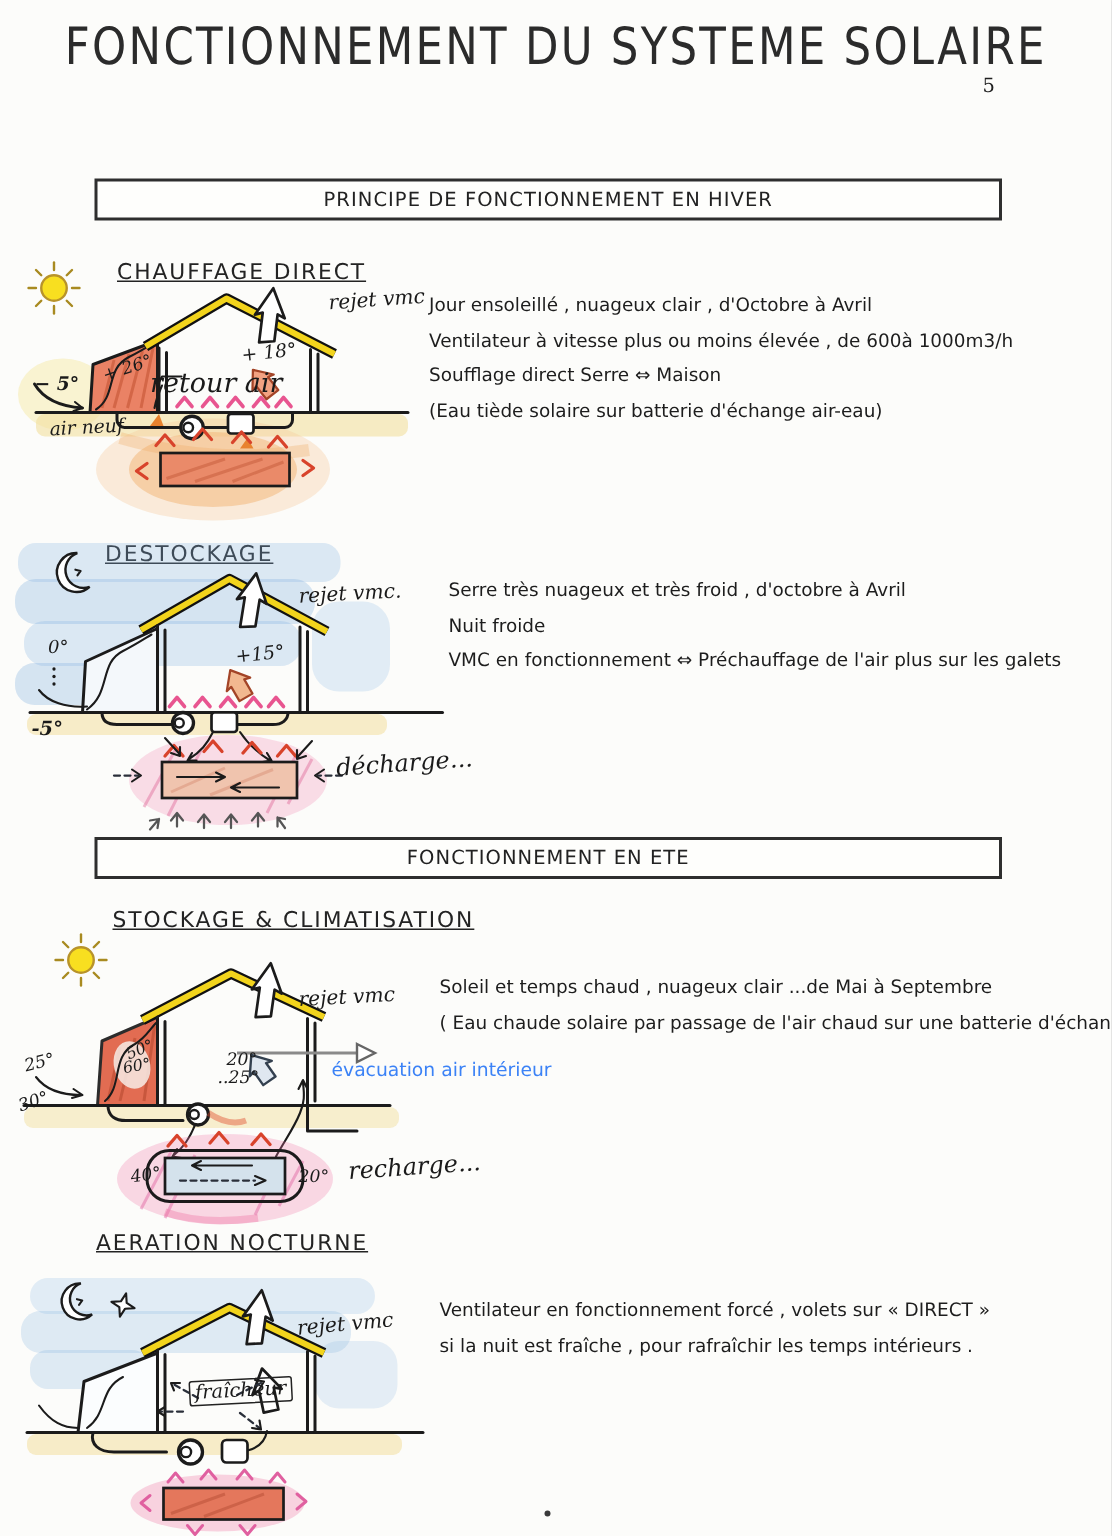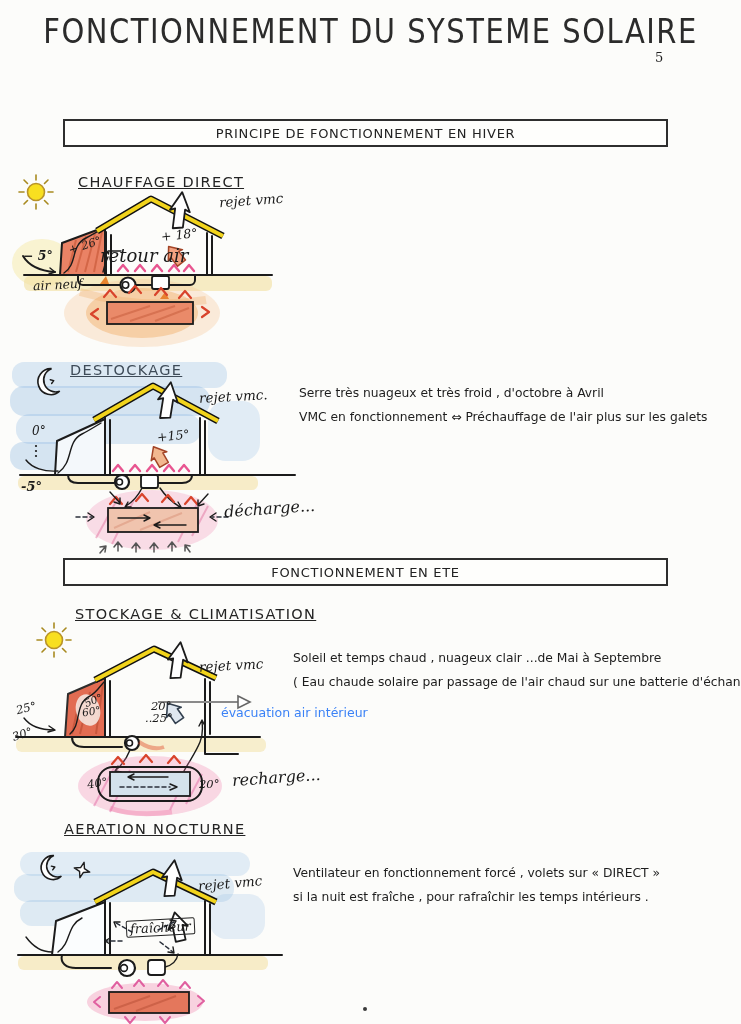--- a/index.html
+++ b/index.html
@@ -119,20 +119,26 @@
     </g>
   </svg>
 
   <span class="lbl" style="left:219px;top:192px;font-size:13.5px;transform:rotate(-4deg)">rejet vmc</span>
   <span class="lbl" style="left:100px;top:245px;font-size:18px">retour air</span>
   <span class="lbl" style="left:68px;top:238px;font-size:11.5px;transform:rotate(-18deg)">+ 26°</span>
   <span class="lbl" style="left:161px;top:227px;font-size:12.5px;transform:rotate(-6deg)">+ 18°</span>
   <span class="lbl" style="left:23px;top:248px;font-size:12.5px;font-weight:bold">− 5°</span>
   <span class="lbl" style="left:33px;top:277px;font-size:12.5px;transform:rotate(-3deg)">air neuf</span>
 
+  <div class="desc" style="left:286px;top:192px">
+    <div>Jour ensoleillé , nuageux clair , d'Octobre à Avril</div>
+    <div>Ventilateur à vitesse plus ou moins élevée , de 600à 1000m3/h</div>
+    <div>Soufflage direct  Serre ⇔ Maison</div>
+    <div>(Eau tiède solaire  sur batterie d'échange air-eau)</div>
+  </div>
 
   <div class="sec-head" style="left:70px;top:362px">DESTOCKAGE</div>
 
   <svg class="diag" style="left:10px;top:356px" width="300" height="205" viewBox="0 0 300 205">
     <g fill="#86b4e2">
       <rect x="2" y="6" width="215" height="26" rx="12" opacity=".28"></rect>
       <rect x="0" y="30" width="200" height="30" rx="14" opacity=".33"></rect>
       <rect x="6" y="58" width="185" height="30" rx="14" opacity=".28"></rect>
       <rect x="0" y="86" width="72" height="28" rx="13" opacity=".33"></rect>
       <rect x="198" y="45" width="52" height="60" rx="18" opacity=".22"></rect>
@@ -221,20 +227,21 @@
   </svg>
 
   <span class="lbl" style="left:199px;top:388px;font-size:13.5px;transform:rotate(-3deg)">rejet vmc.</span>
   <span class="lbl" style="left:157px;top:428px;font-size:12.5px;transform:rotate(-6deg)">+15°</span>
   <span class="lbl" style="left:32px;top:424px;font-size:12px">0°</span>
   <span class="lbl" style="left:21px;top:479px;font-size:13px;font-weight:bold">-5°</span>
   <span class="lbl" style="left:224px;top:499px;font-size:16px;transform:rotate(-4deg)">décharge...</span>
 
   <div class="desc" style="left:299px;top:382px">
     <div>Serre très  nuageux  et très froid  ,  d'octobre à Avril</div>
+    <div>Nuit froide</div>
     <div>VMC en fonctionnement  ⇔  Préchauffage de l'air plus sur les galets</div>
   </div>
 
   <div class="banner" style="top:558px">
     <span>FONCTIONNEMENT EN ETE</span>
   </div>
 
   <div class="sec-head" style="left:75px;top:606px">STOCKAGE  &amp;  CLIMATISATION</div>
 
   <svg class="diag" style="left:10px;top:622px" width="330" height="200" viewBox="0 0 330 200">

